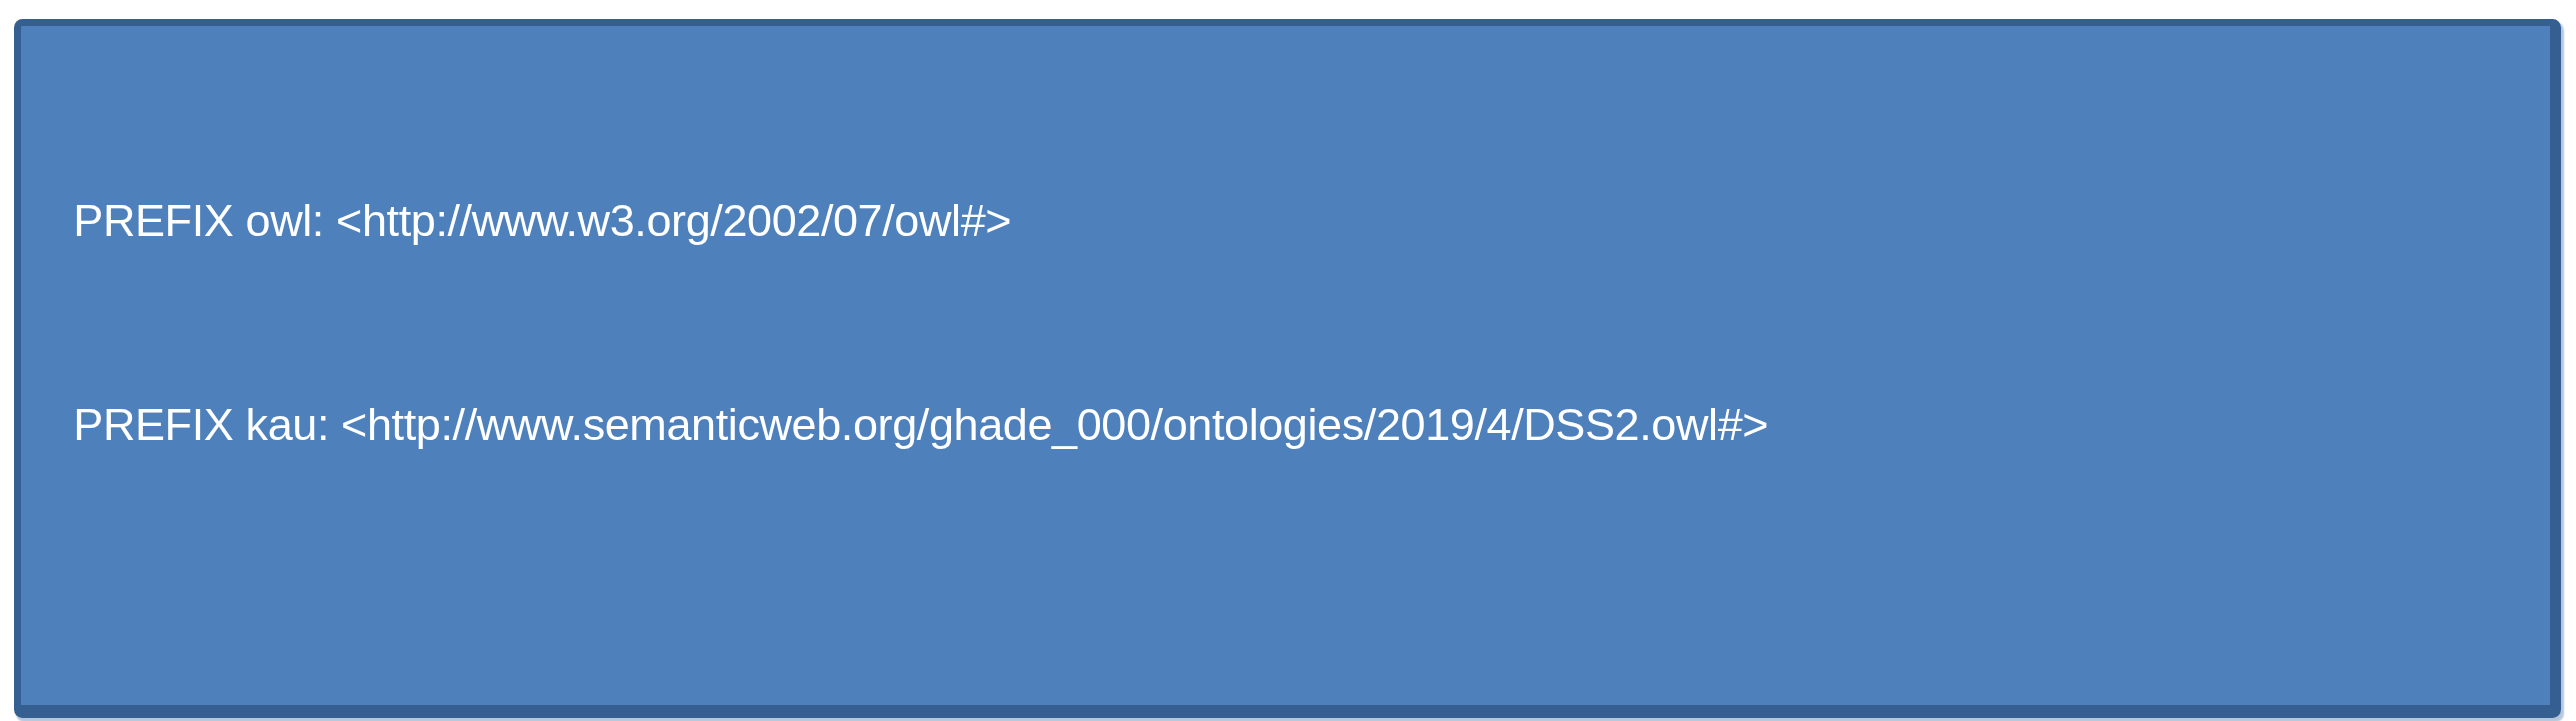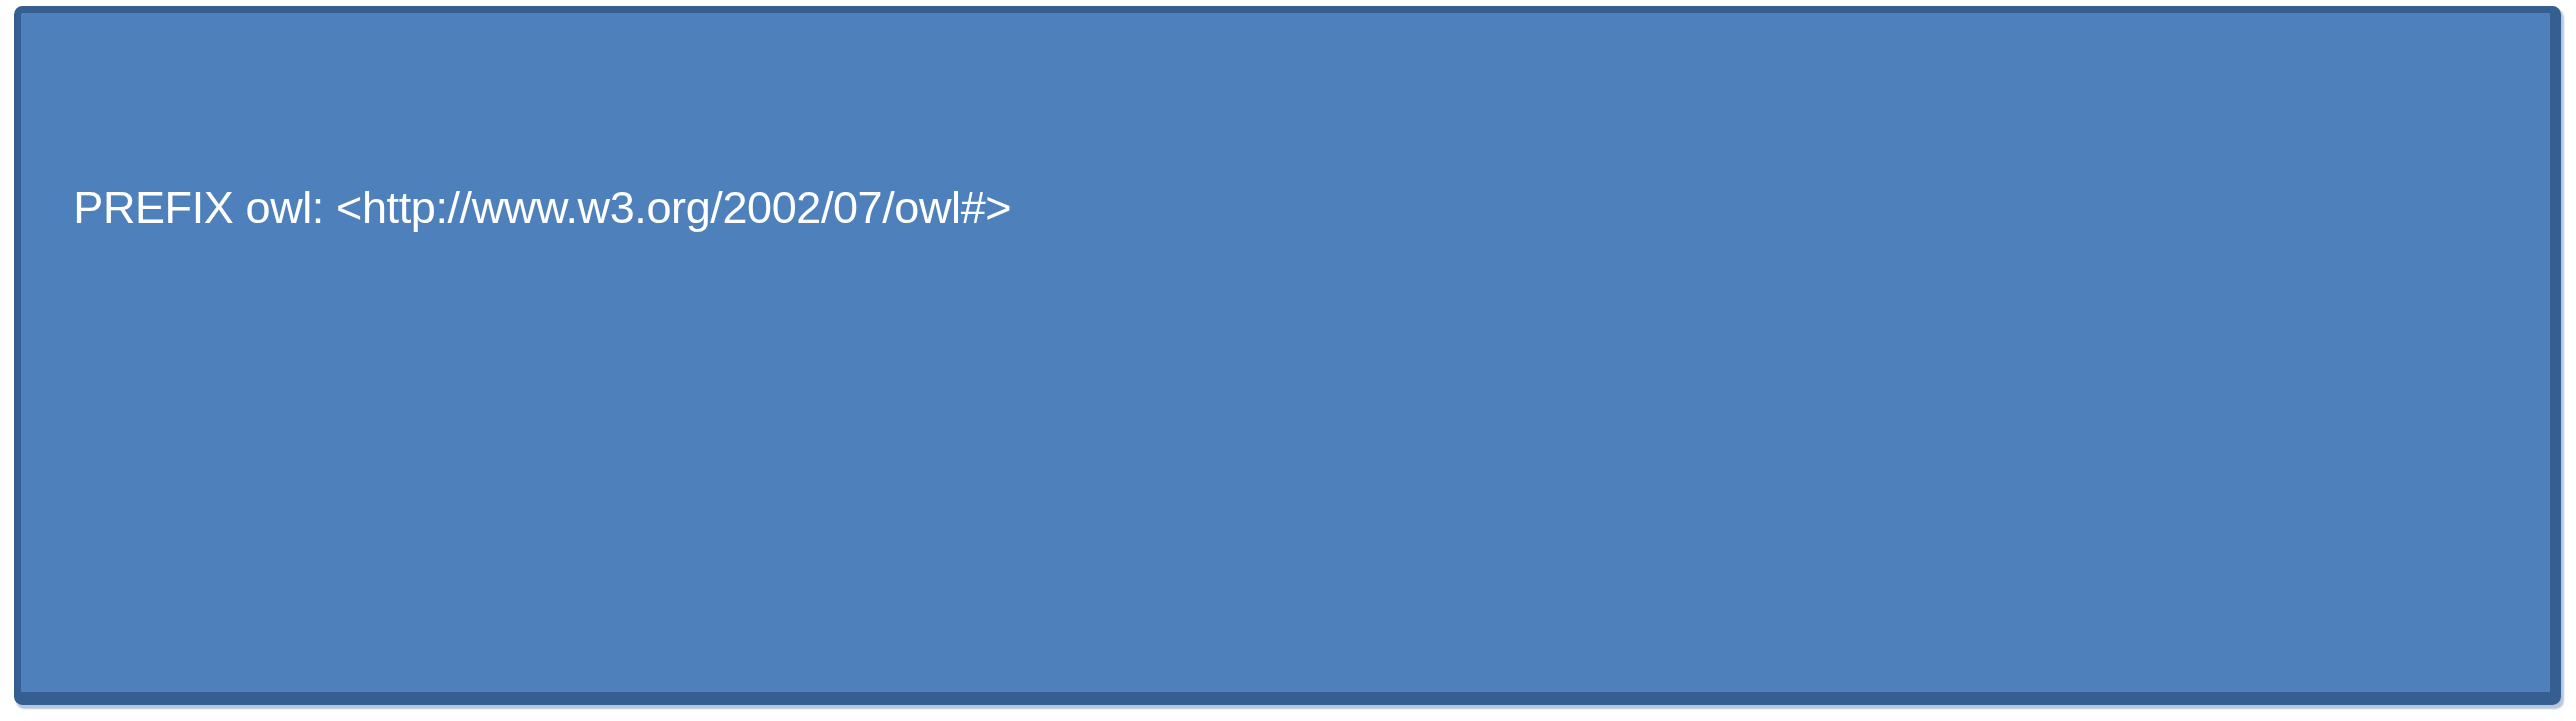--- a/index.html
+++ b/index.html
@@ -19,21 +19,21 @@
   }
   .canvas{
     position:relative;
     width:2576px;
     height:722px;
     background:var(--page-bg);
   }
   .prefix-panel{
     position:absolute;
     left:14.3px;
-    top:6px;
+    top:19px;
     width:2547px;
     height:699px;
     box-sizing:border-box;
     background:var(--panel-bg);
     border:7.6px solid var(--panel-border);
     border-right-width:11px;
     border-bottom-width:13.4px;
     border-radius:8.4px;
     box-shadow:2.5px 3.4px 1.7px var(--shadow);
     padding:25px 34px 0 52px;
@@ -50,20 +50,21 @@
     height:68px;
   }
 </style>
 </head>
 <body>
 
 <div class="canvas">
   <div class="prefix-panel">
     <div class="code-lines">
       <div class="code-line">PREFIX owl: &lt;http://www.w3.org/2002/07/owl#&gt;</div>
+      <div class="code-line">PREFIX kau: &lt;http://www.semanticweb.org/ghade_000/ontologies/2019/4/DSS2.owl#&gt;</div>
       
       
       
       
       
     </div>
   </div>
 </div>
 
 

